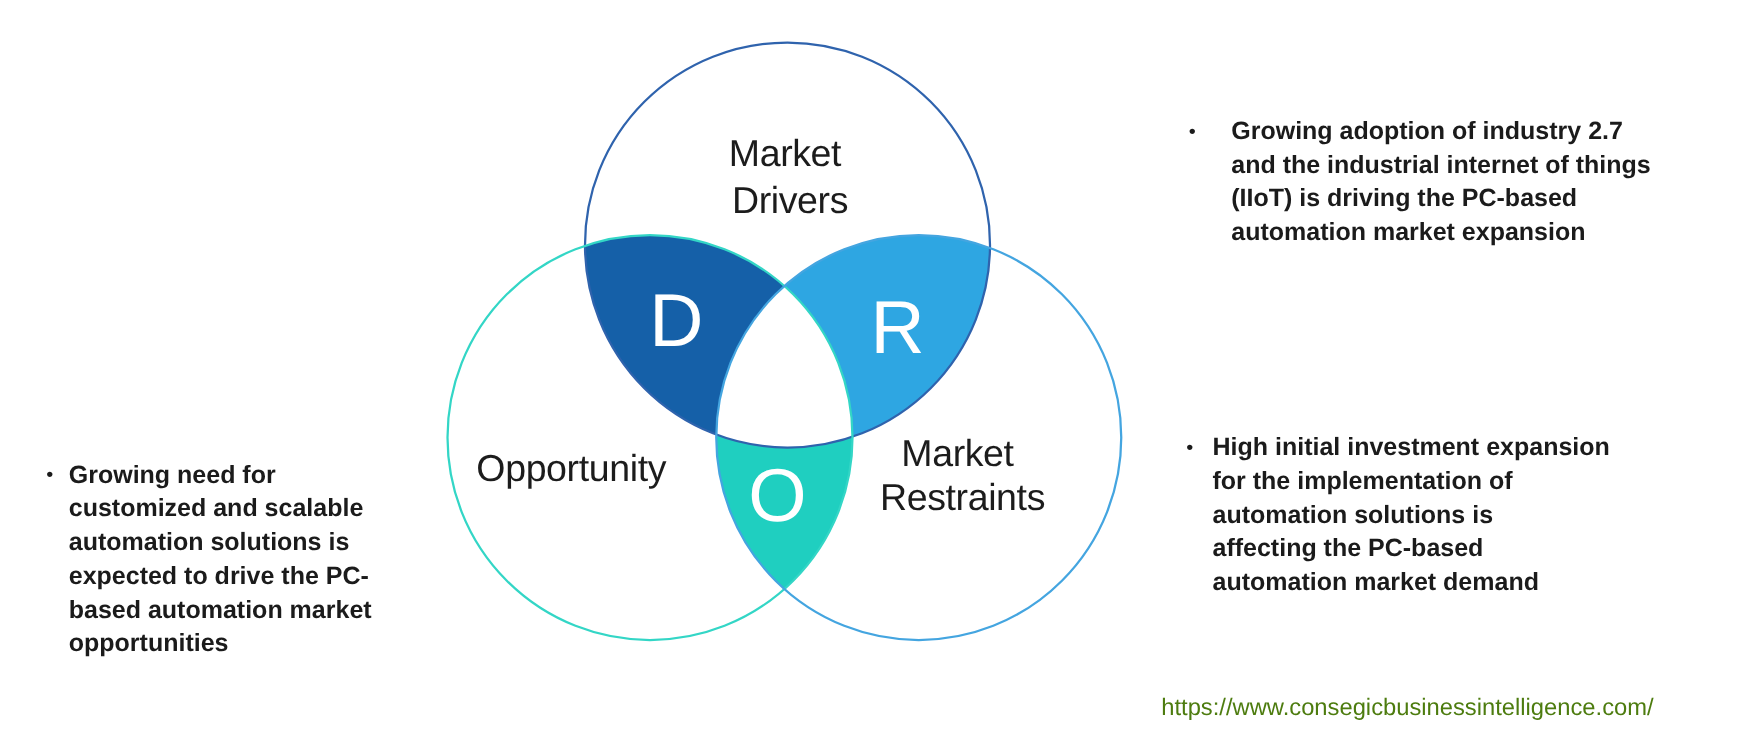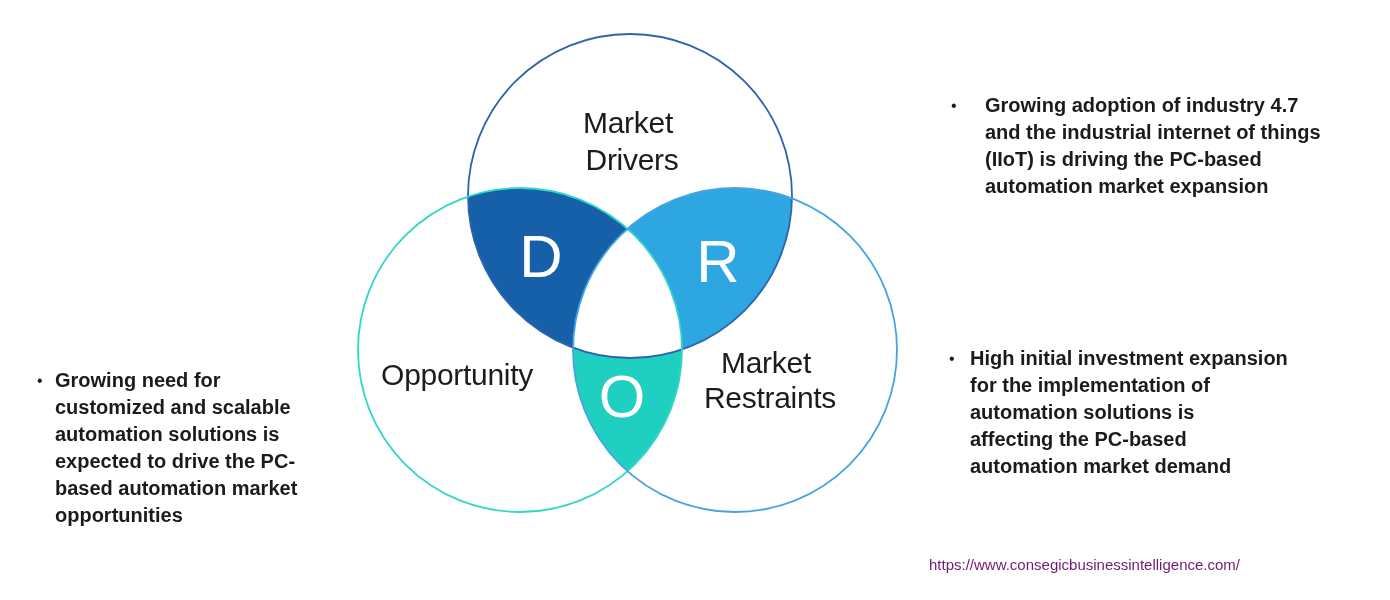--- a/index.html
+++ b/index.html
@@ -42,23 +42,23 @@
   .bullet-left { left: 30px; top: 367px; width: 310px; }
   .bullet-left .marker { flex: 0 0 25px; padding-left: 7px; box-sizing: border-box; }
   .bullet-rt { left: 940px; top: 92px; width: 432px; }
   .bullet-rt .marker { flex: 0 0 45px; padding-left: 11px; box-sizing: border-box; }
   .bullet-rb { left: 940px; top: 345px; width: 432px; }
   .bullet-rb .marker { flex: 0 0 30px; padding-left: 9px; box-sizing: border-box; }
   .source-url {
     position: absolute;
     left: 929px;
     top: 556px;
-    font-size: 15px;
+    font-size: 19px;
     font-weight: 400;
-    color: #701a75;
+    color: #4d7c0f;
   }
 </style>
 </head>
 <body>
 
 <div class="stage">
 
   <svg class="venn-svg" width="1390" height="600" viewBox="0 0 1390 600">
     <defs>
       <clipPath id="clipC1">
@@ -109,21 +109,21 @@
     <span class="text">Growing need for
 customized and scalable
 automation solutions is
 expected to drive the PC-
 based automation market
 opportunities</span>
   </div>
 
   <div class="bullet bullet-rt">
     <span class="marker">•</span>
-    <span class="text">Growing adoption of industry 4.7
+    <span class="text">Growing adoption of industry 2.7
 and the industrial internet of things
 (IIoT) is driving the PC-based
 automation market expansion</span>
   </div>
 
   <div class="bullet bullet-rb">
     <span class="marker">•</span>
     <span class="text">High initial investment expansion
 for the implementation of
 automation solutions is

